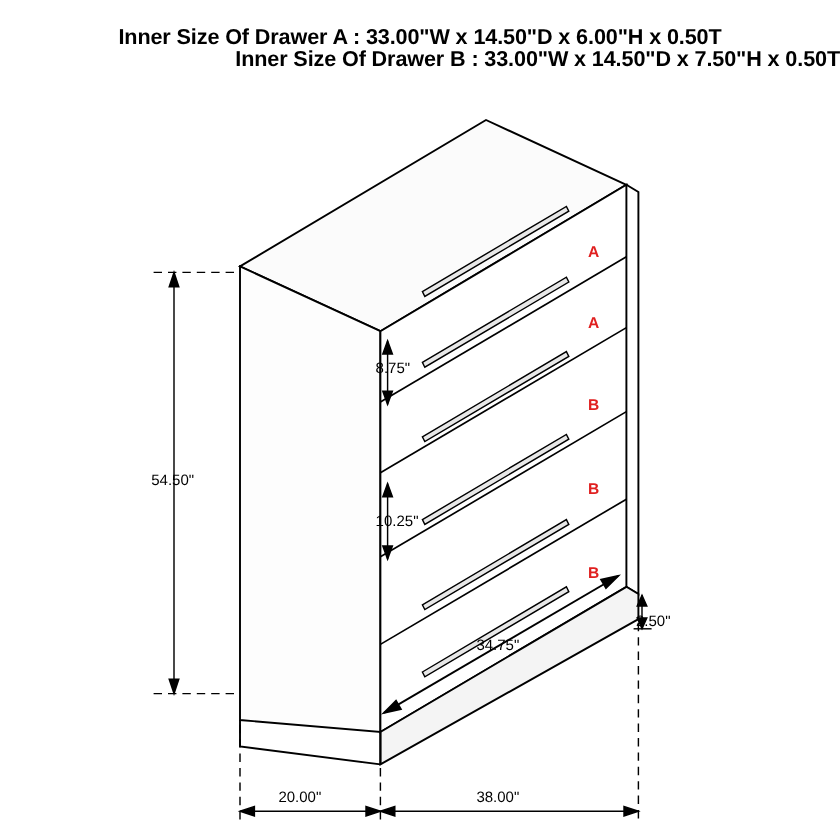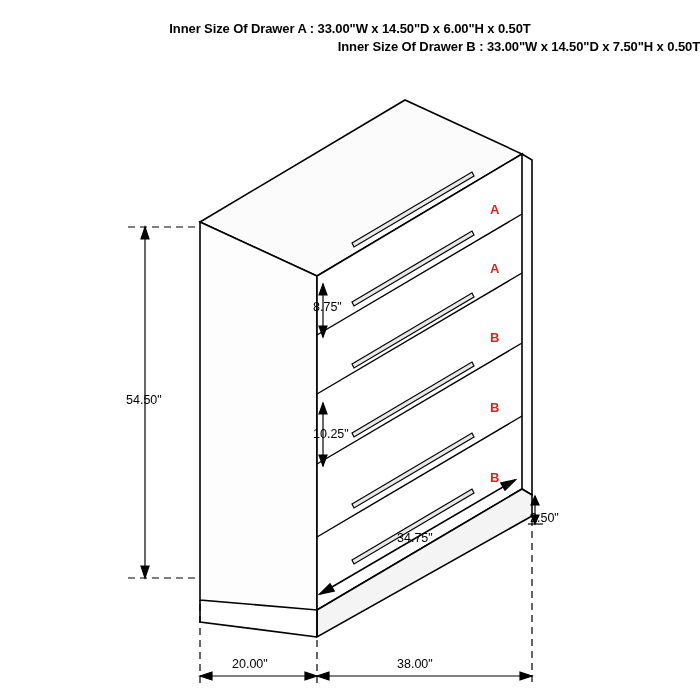--- a/index.html
+++ b/index.html
@@ -14,21 +14,21 @@
     background: #ffffff;
     font-family: "Liberation Sans", sans-serif;
     overflow: hidden;
   }
   .hdr {
     position: absolute;
     left: 0;
     width: 700px;
     text-align: center;
     font-weight: bold;
-    font-size: 13px;
+    font-size: 18px;
     color: #000000;
     letter-spacing: -0.1px;
   }
   #hdr1 { top: 21px; }
   #hdr2 { top: 39px; text-align: right; }
 
   svg#drawing {
     position: absolute;
     left: 0;
     top: 0;

